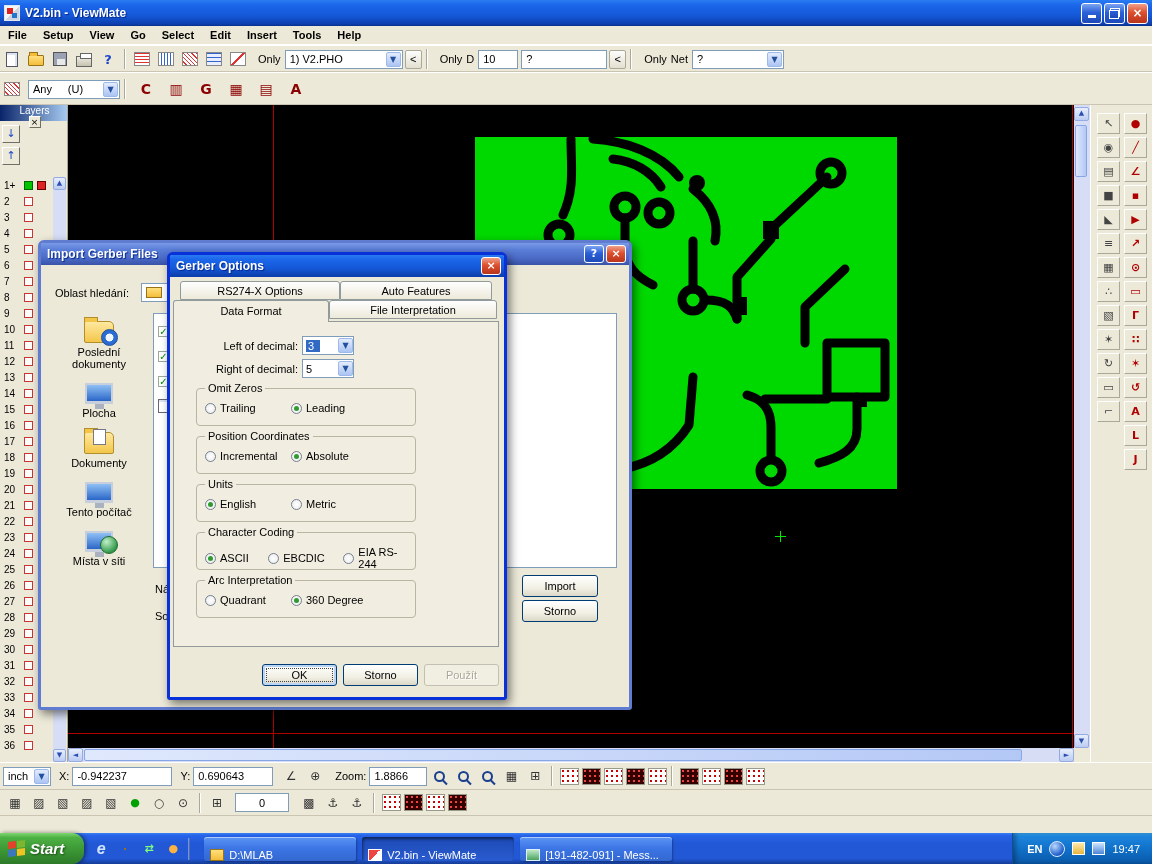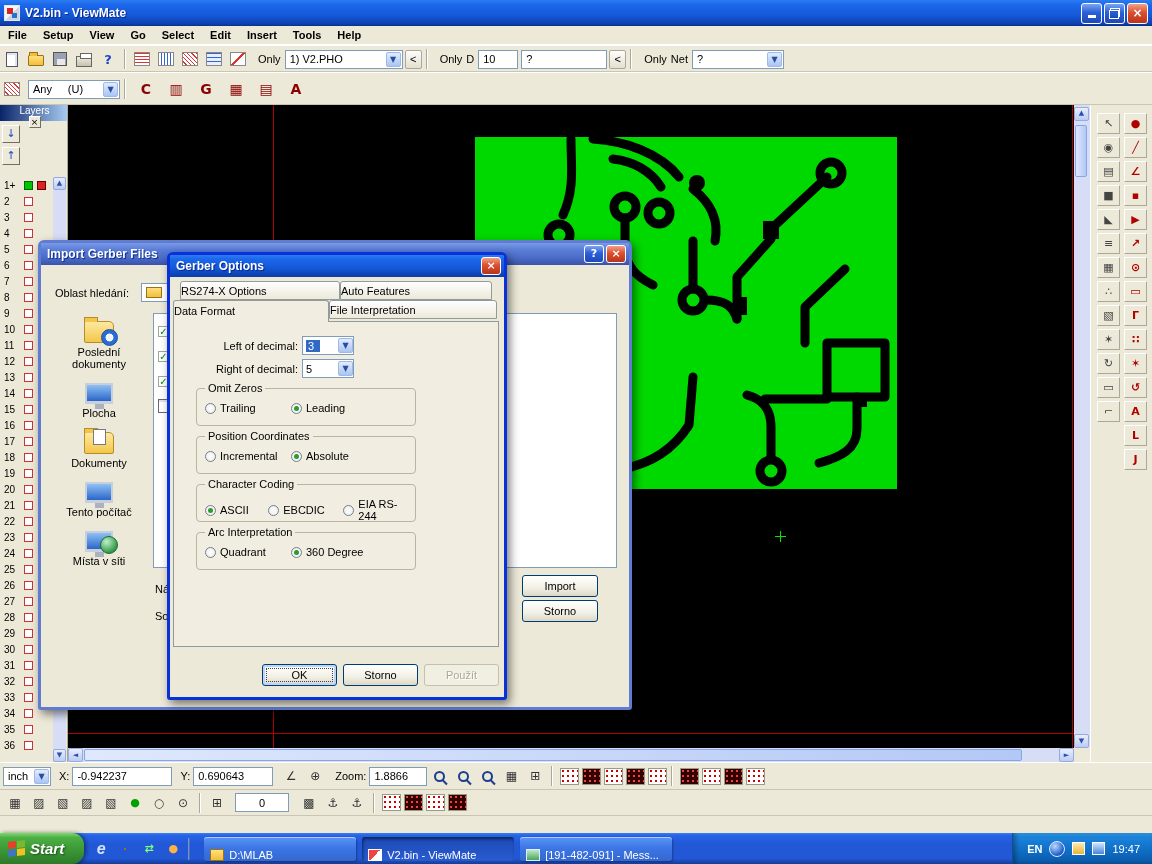--- a/index.html
+++ b/index.html
@@ -156,21 +156,21 @@
 .pl-globe{position:relative;}
 .pl-globe::before{content:"";position:absolute;right:-7px;bottom:-5px;width:16px;height:16px;border-radius:50%;background:radial-gradient(circle at 35% 30%,#bff0c8,#2c9444 75%);border:1px solid #1a6c30;}
 #file-list{position:absolute;left:112px;top:70px;width:464px;height:255px;background:#fff;border:1px solid #7f9db9;padding:8px 0 0 4px;}
 .frow{display:flex;align-items:center;gap:3px;height:18px;margin-bottom:7px;}
 .fcheck{width:11px;height:11px;border:1px solid #9a9;color:#009000;font-size:10px;line-height:9px;text-align:center;font-weight:bold;background:#fff;}
 .fdoc{width:12px;height:14px;background:#fff;border:1px solid #667;box-shadow:inset -2px 2px 0 #dde4f0;}
 .mini-folder{width:16px;height:11px;background:linear-gradient(#ffe07d,#f3bd3a);border:1px solid #9a7318;margin-right:4px;}
 
 
 .tabrow{position:absolute;display:flex;}
-.tab{height:19px;line-height:18px;text-align:left;background:linear-gradient(180deg,#fefefe,#ede9da);border:1px solid #919b9c;border-radius:3px 3px 0 0;font-size:11px;}
+.tab{height:19px;line-height:18px;text-align:center;background:linear-gradient(180deg,#fefefe,#ede9da);border:1px solid #919b9c;border-radius:3px 3px 0 0;font-size:11px;}
 .tab.sel{height:22px;line-height:21px;background:#f1eee1;border-bottom:none;position:relative;z-index:3;}
 #gpane{position:absolute;left:3px;top:66px;width:326px;height:326px;border:1px solid #919b9c;background:#f1eee1;z-index:2;}
 .decrow{display:flex;align-items:center;margin:0 0 4px 20px;}
 .declabel{width:104px;text-align:right;margin-right:4px;}
 .minicombo{width:52px;height:19px;border:1px solid #7f9db9;background:#fff;display:flex;align-items:center;justify-content:space-between;padding-left:3px;}
 .minicombo .val.hl{background:#316ac5;color:#fff;padding:0 6px 0 2px;}
 .group{position:relative;border:1px solid #b9b5a0;border-radius:4px;margin:10px 0 0 22px;width:220px;height:38px;padding:13px 0 0 8px;}
 .glabel{position:absolute;top:-7px;left:8px;background:#f1eee1;padding:0 3px;}
 .opts{display:flex;align-items:center;}
 .radio-opt{display:flex;align-items:center;gap:4px;}
@@ -746,20 +746,33 @@
             <span class="rdot"></span>
             <span>Incremental</span>
           </label>
           <label class="radio-opt">
             <span class="rdot sel"></span>
             <span>Absolute</span>
           </label>
         </div>
       </div>
 
+      <div class="group">
+        <span class="glabel">Units</span>
+        <div class="opts">
+          <label class="radio-opt w86">
+            <span class="rdot sel"></span>
+            <span>English</span>
+          </label>
+          <label class="radio-opt">
+            <span class="rdot"></span>
+            <span>Metric</span>
+          </label>
+        </div>
+      </div>
 
       <div class="group">
         <span class="glabel">Character Coding</span>
         <div class="opts">
           <label class="radio-opt w64">
             <span class="rdot sel"></span>
             <span>ASCII</span>
           </label>
           <label class="radio-opt w76">
             <span class="rdot"></span>

